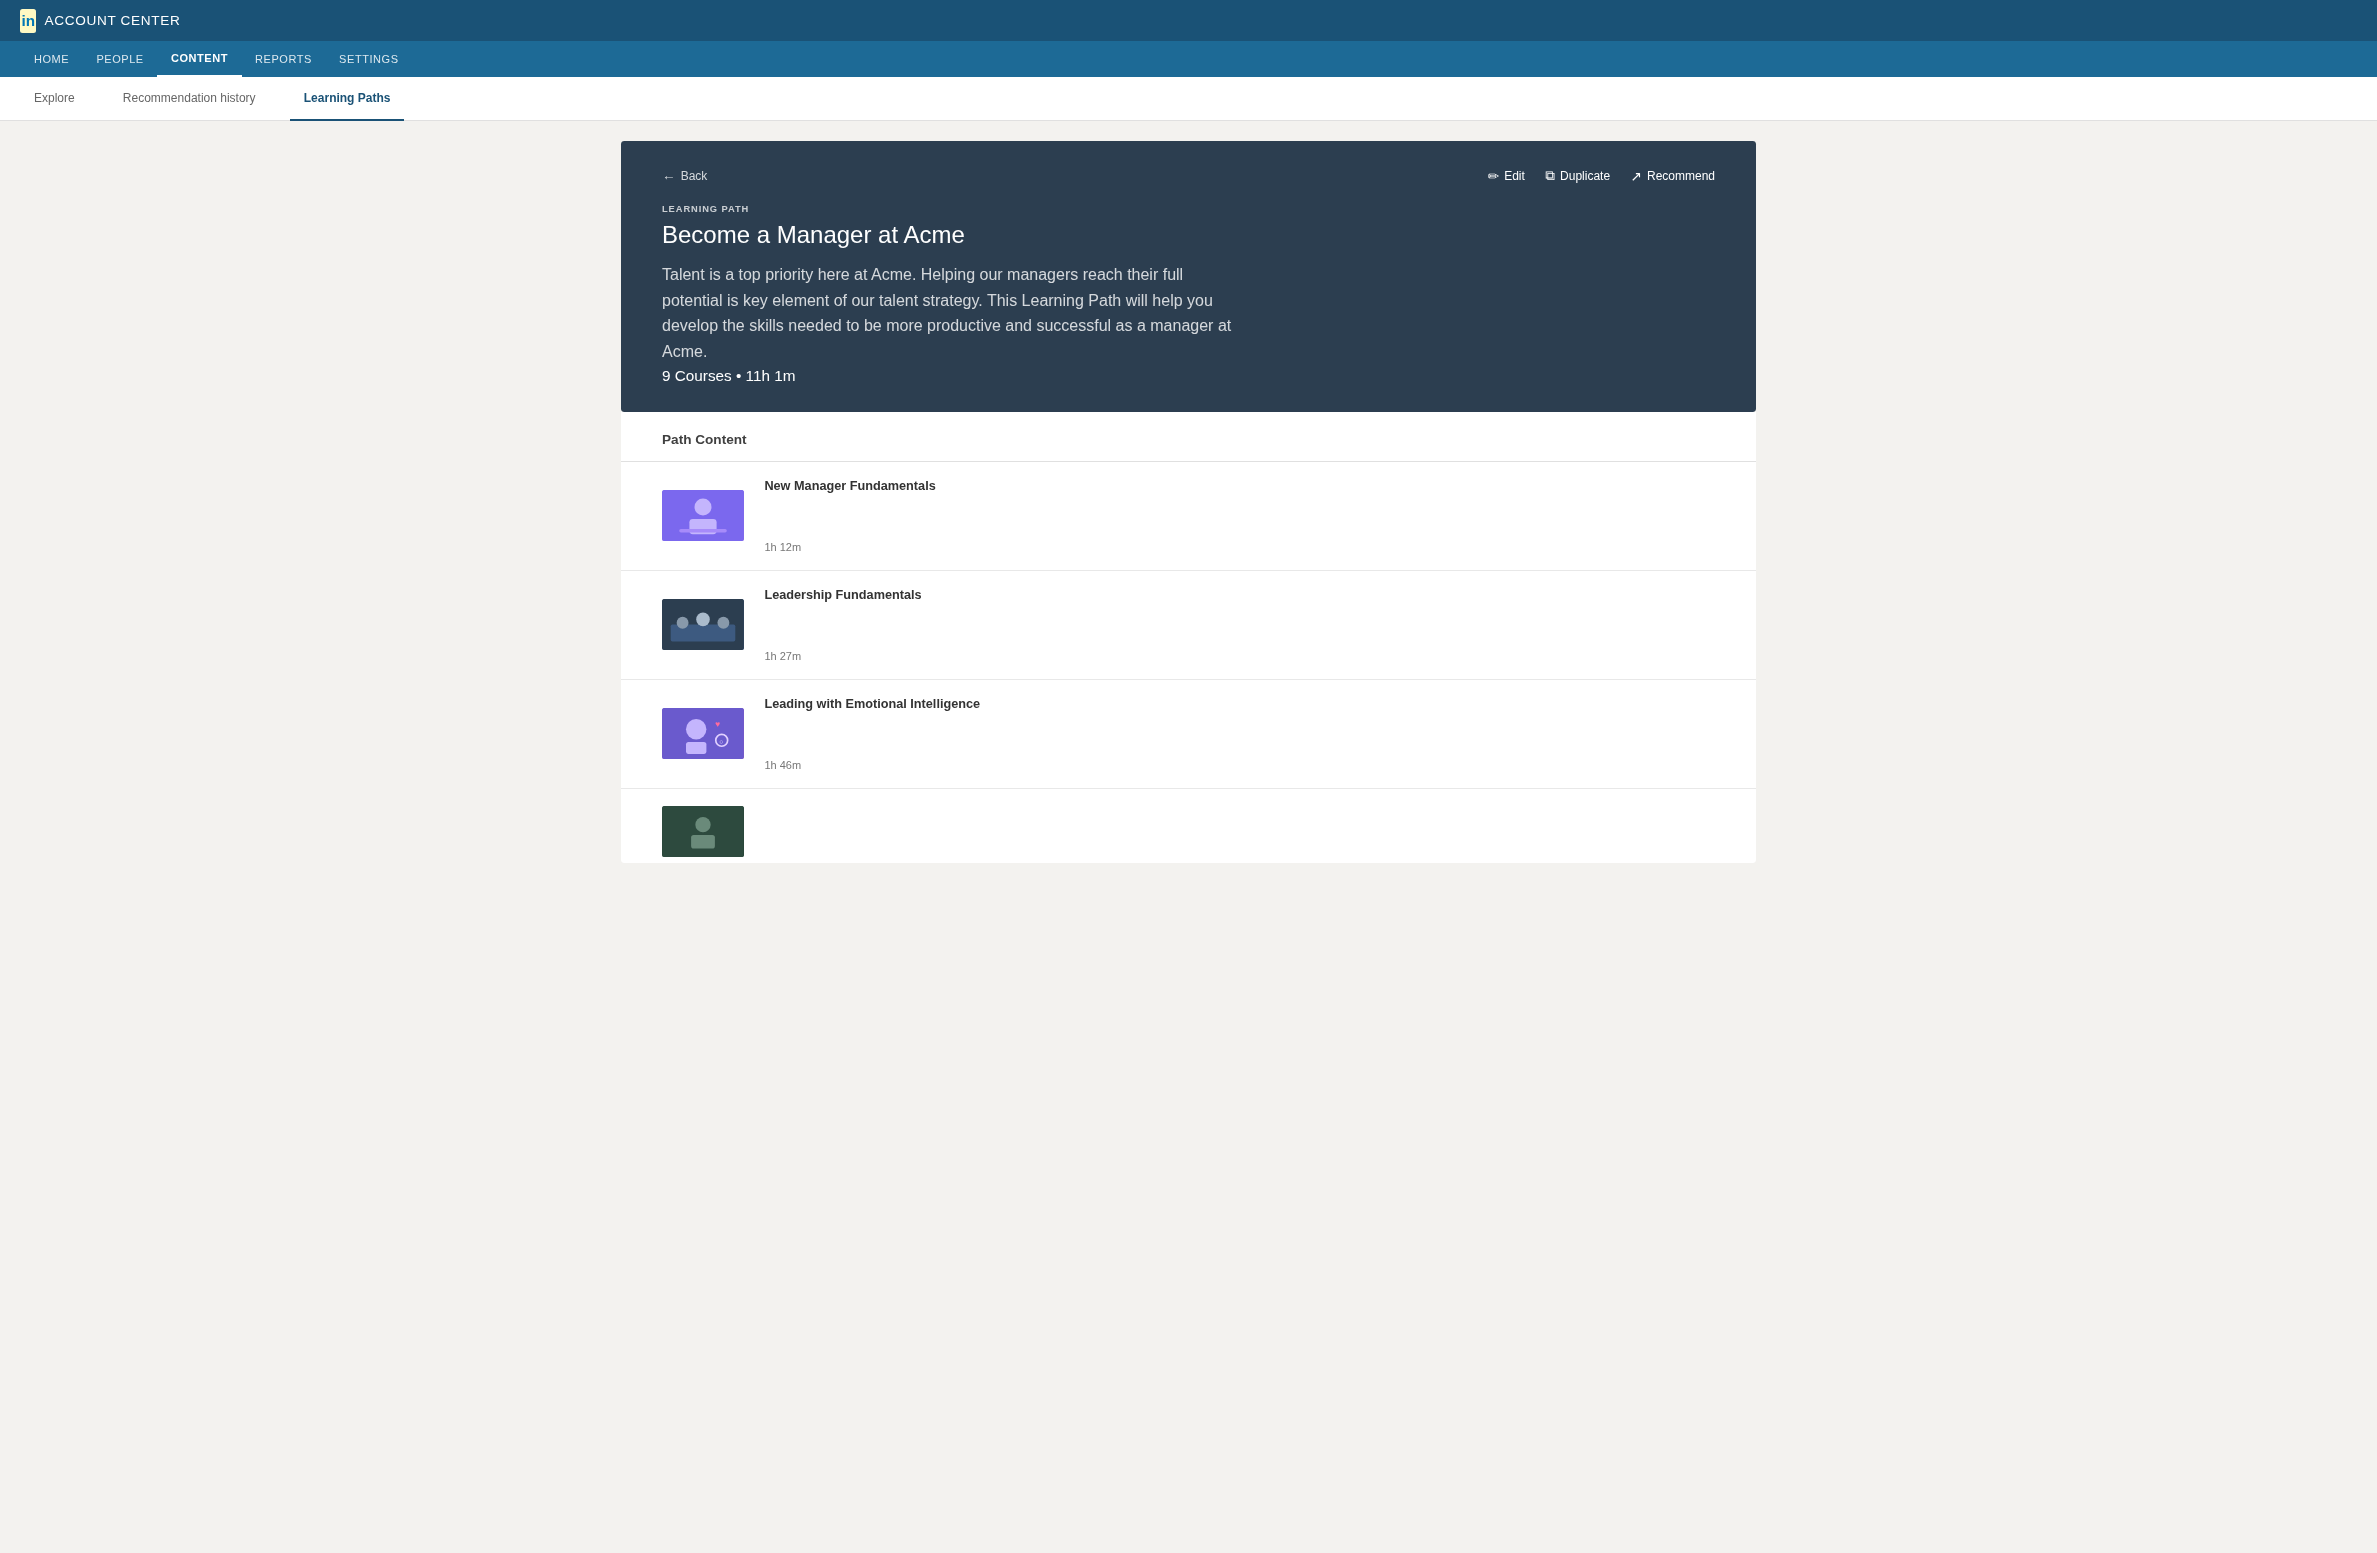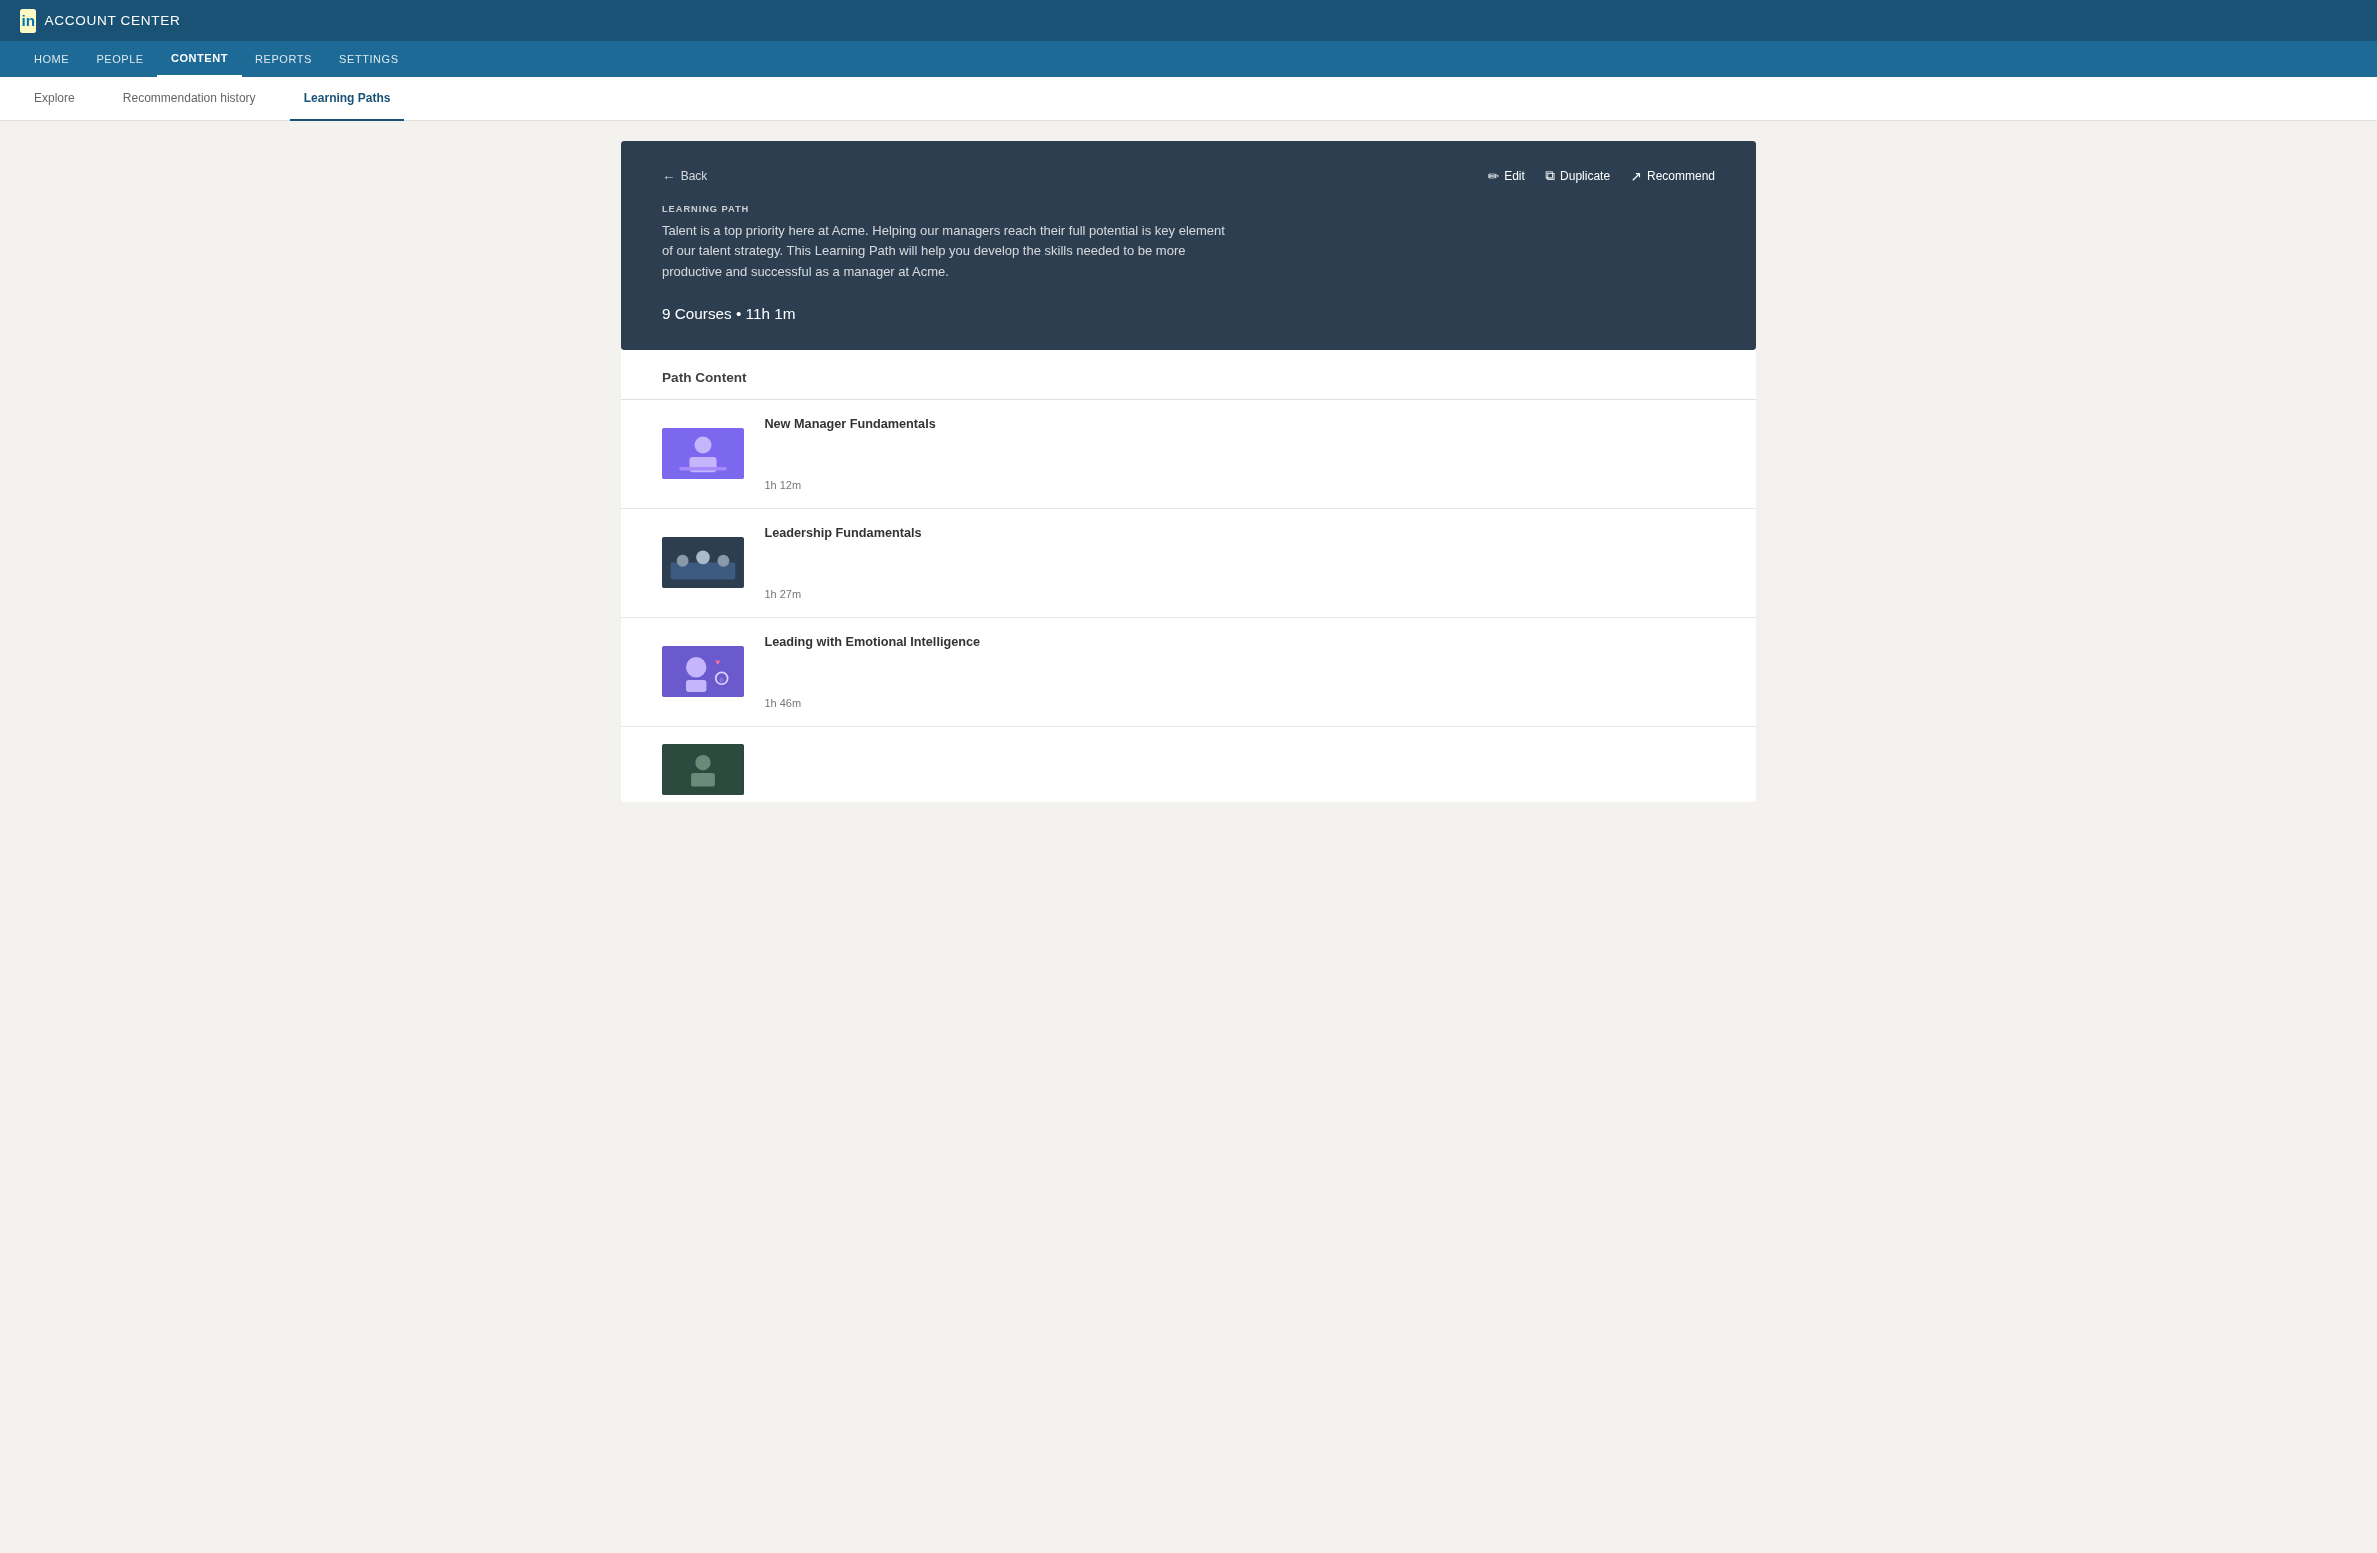--- a/index.html
+++ b/index.html
@@ -150,24 +150,24 @@
       margin-bottom: 6.8px;
     }
     .hero-title {
       color: white;
       font-size: 24px;
       font-weight: 300;
       margin-bottom: 13.6px;
     }
     .hero-description {
       color: rgba(255,255,255,0.8);
-      font-size: 13px;
+      font-size: 16px;
       line-height: 1.6;
       max-width: 577px;
-      margin-bottom: 22px;
+      margin-bottom: 2px;
     }
     .hero-meta {
       color: white;
       font-size: 15.3px;
       font-weight: 400;
     }
 
     
     .path-content-section {
       background: white;
@@ -266,20 +266,21 @@
         <span class="action-icon">⧉</span>
         <span>Duplicate</span>
       </button>
       <button class="action-btn">
         <span class="action-icon">↗</span>
         <span>Recommend</span>
       </button>
     </div>
 
     <div class="hero-label">LEARNING PATH</div>
+    <div class="hero-title">Become a Manager at Acme</div>
     <div class="hero-description">Talent is a top priority here at Acme. Helping our managers reach their full potential is key element of our talent strategy. This Learning Path will help you develop the skills needed to be more productive and successful as a manager at Acme.</div>
     <div class="hero-meta">9 Courses  •  11h 1m</div>
   </div>
 
   <div class="path-content-section">
 
     <div class="path-content-header">Path Content</div>
 
     <div class="course-item">
       <div class="course-thumbnail thumb-1">

